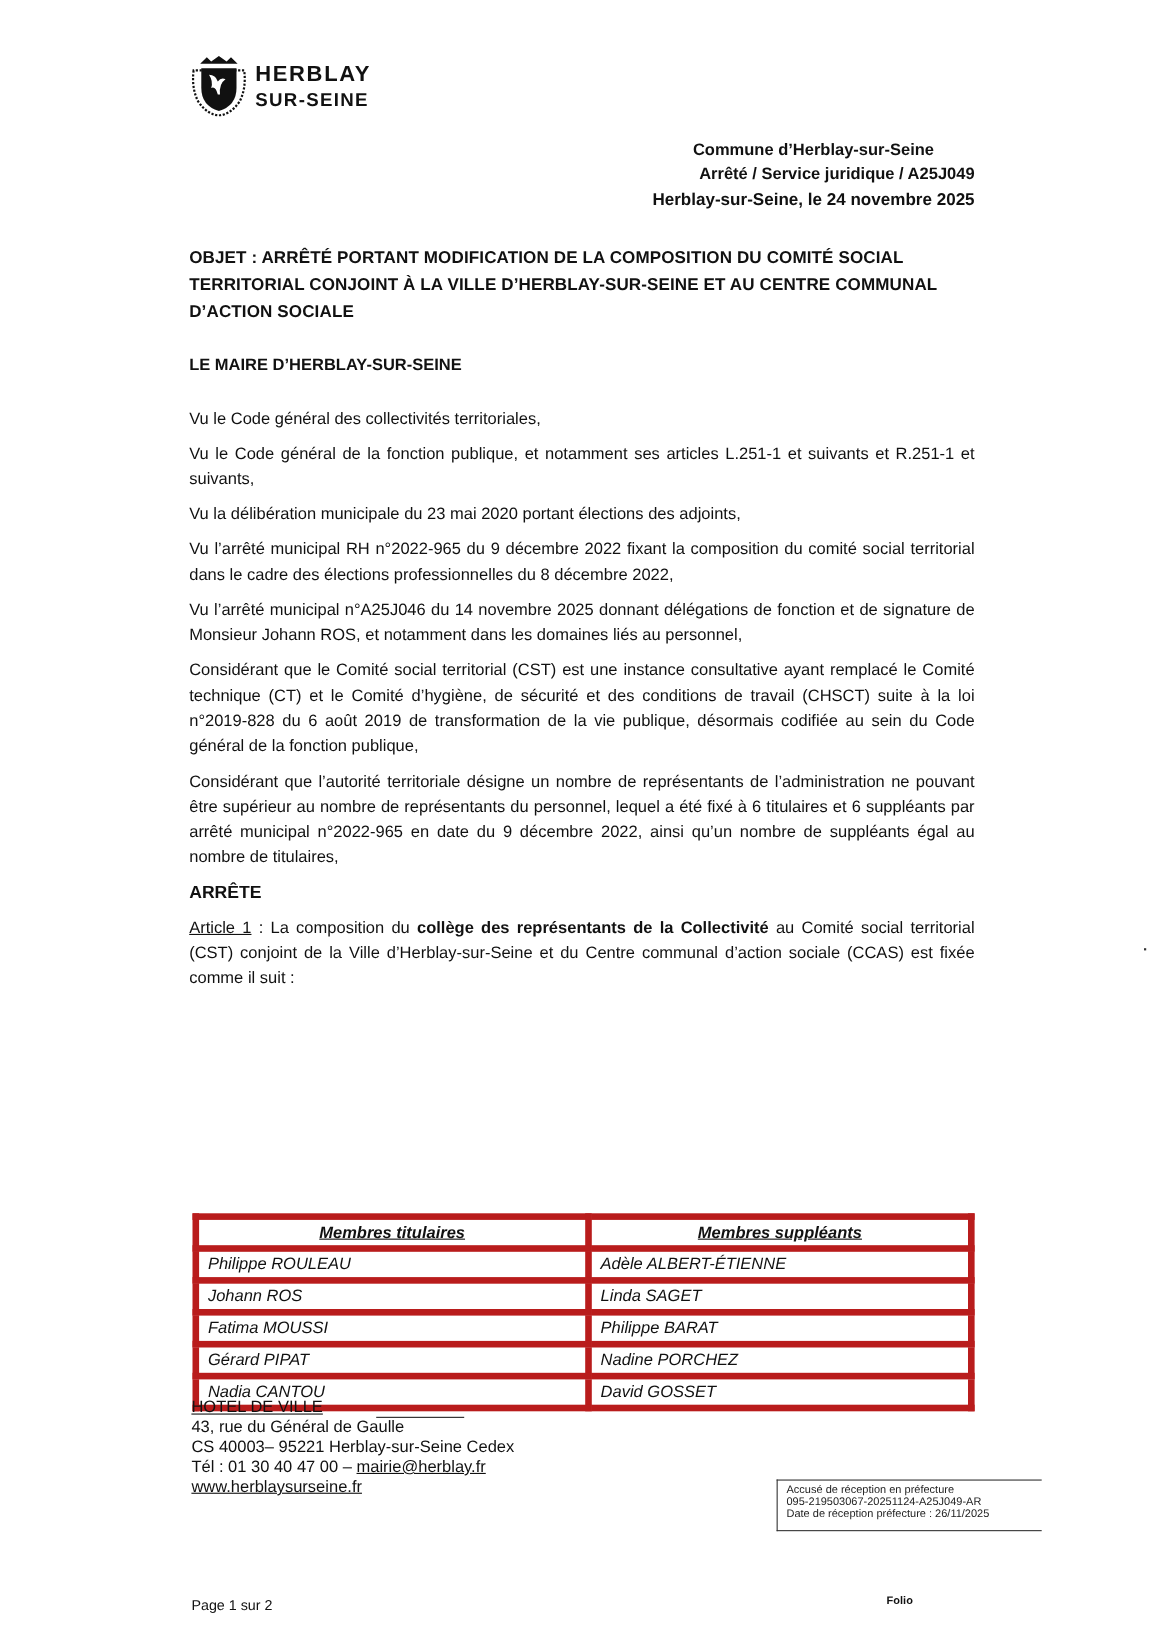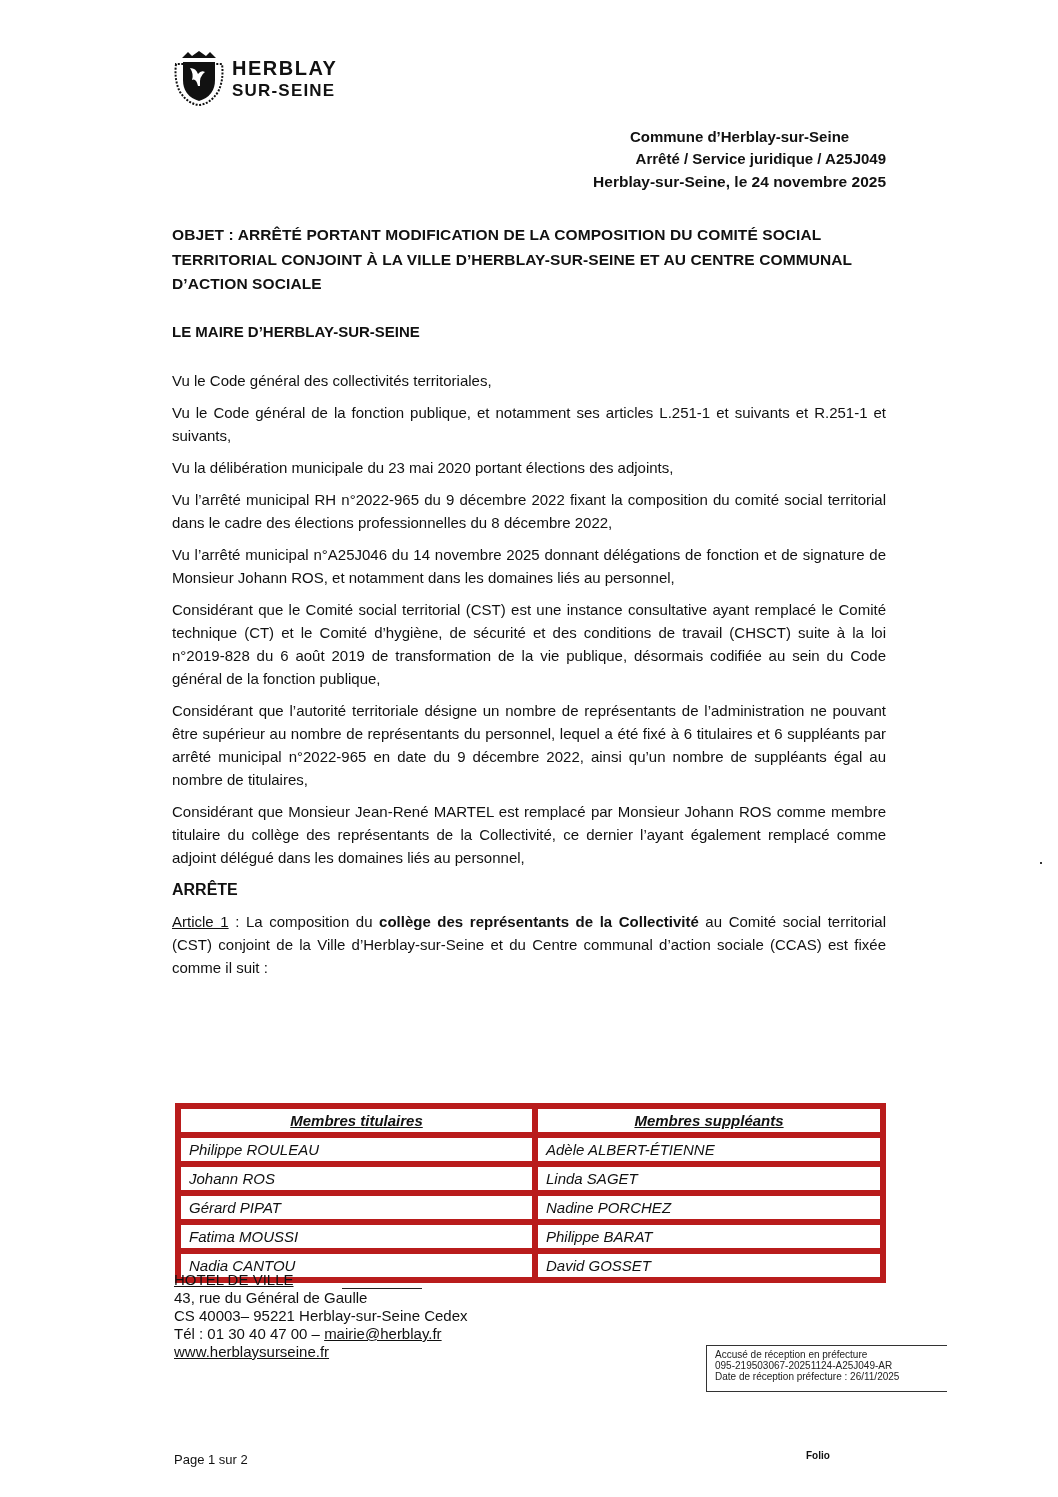--- a/index.html
+++ b/index.html
@@ -68,21 +68,20 @@
 <div class="abs content maire">LE MAIRE D’HERBLAY-SUR-SEINE</div>
 
 <div class="abs content paras">
   <p class="para">Vu le Code général des collectivités territoriales,</p>
   <p class="para">Vu le Code général de la fonction publique, et notamment ses articles L.251-1 et suivants et R.251-1 et suivants,</p>
   <p class="para">Vu la délibération municipale du 23 mai 2020 portant élections des adjoints,</p>
   <p class="para">Vu l’arrêté municipal RH n°2022-965 du 9 décembre 2022 fixant la composition du comité social territorial dans le cadre des élections professionnelles du 8 décembre 2022,</p>
   <p class="para">Vu l’arrêté municipal n°A25J046 du 14 novembre 2025 donnant délégations de fonction et de signature de Monsieur Johann ROS, et notamment dans les domaines liés au personnel,</p>
   <p class="para">Considérant que le Comité social territorial (CST) est une instance consultative ayant remplacé le Comité technique (CT) et le Comité d’hygiène, de sécurité et des conditions de travail (CHSCT) suite à la loi n°2019-828 du 6 août 2019 de transformation de la vie publique, désormais codifiée au sein du Code général de la fonction publique,</p>
   <p class="para">Considérant que l’autorité territoriale désigne un nombre de représentants de l’administration ne pouvant être supérieur au nombre de représentants du personnel, lequel a été fixé à 6 titulaires et 6 suppléants par arrêté municipal n°2022-965 en date du 9 décembre 2022, ainsi qu’un nombre de suppléants égal au nombre de titulaires,</p>
-  <p class="para">Considérant que Monsieur Jean-René MARTEL est remplacé par Monsieur Johann ROS comme membre titulaire du collège des représentants de la Collectivité, ce dernier l’ayant également remplacé comme adjoint délégué dans les domaines liés au personnel,</p>
   <div class="arrete">ARRÊTE</div>
   <p class="para"><span class="u">Article 1</span><span> : La composition du </span><span class="b">collège des représentants de la Collectivité</span><span> au Comité social territorial (CST) conjoint de la Ville d’Herblay-sur-Seine et du Centre communal d’action sociale (CCAS) est fixée comme il suit :</span></p>
 </div>
 
 <table class="abs members">
   <colgroup>
       <col class="c1">
       <col>
     </colgroup>
   <tbody>
@@ -92,26 +91,26 @@
   </tr>
   <tr>
         <td>Philippe ROULEAU</td>
         <td>Adèle ALBERT-ÉTIENNE</td>
       </tr>
   <tr>
         <td>Johann ROS</td>
         <td>Linda SAGET</td>
       </tr>
   <tr>
+        <td>Fatima MOUSSI</td>
+        <td>Philippe BARAT</td>
+      </tr>
+  <tr>
         <td>Gérard PIPAT</td>
         <td>Nadine PORCHEZ</td>
-      </tr>
-  <tr>
-        <td>Fatima MOUSSI</td>
-        <td>Philippe BARAT</td>
       </tr>
   <tr>
         <td>Nadia CANTOU</td>
         <td>David GOSSET</td>
       </tr>
 </tbody>
   </table>
 
 <div class="abs footer-addr">
   <div><span class="title">HOTEL DE VILLE</span><span class="rule"></span></div>

